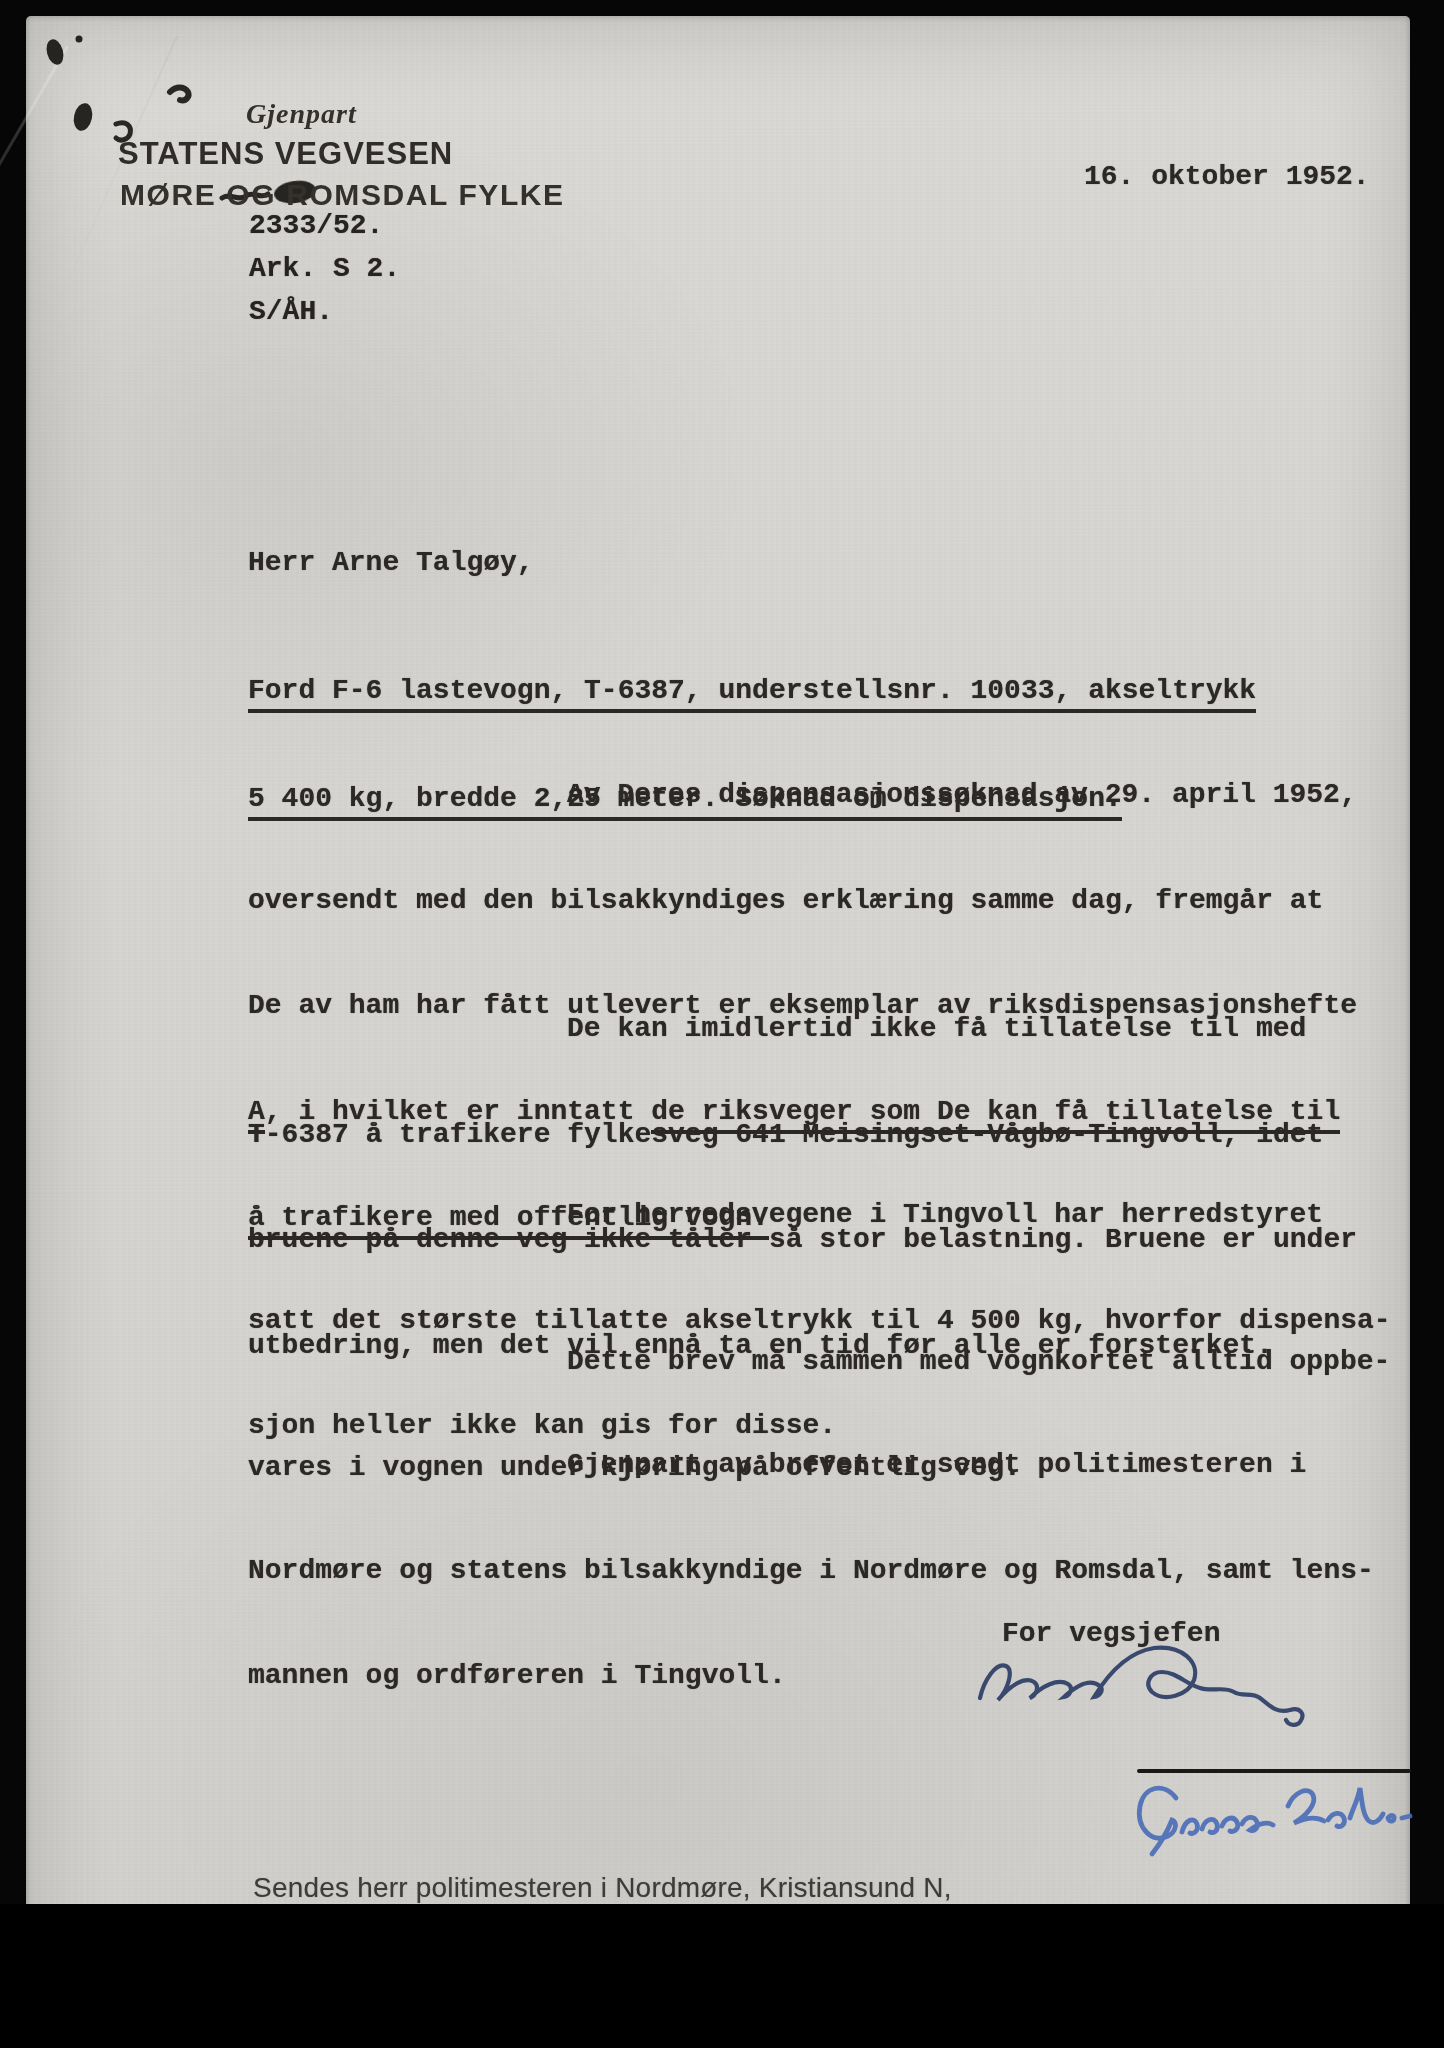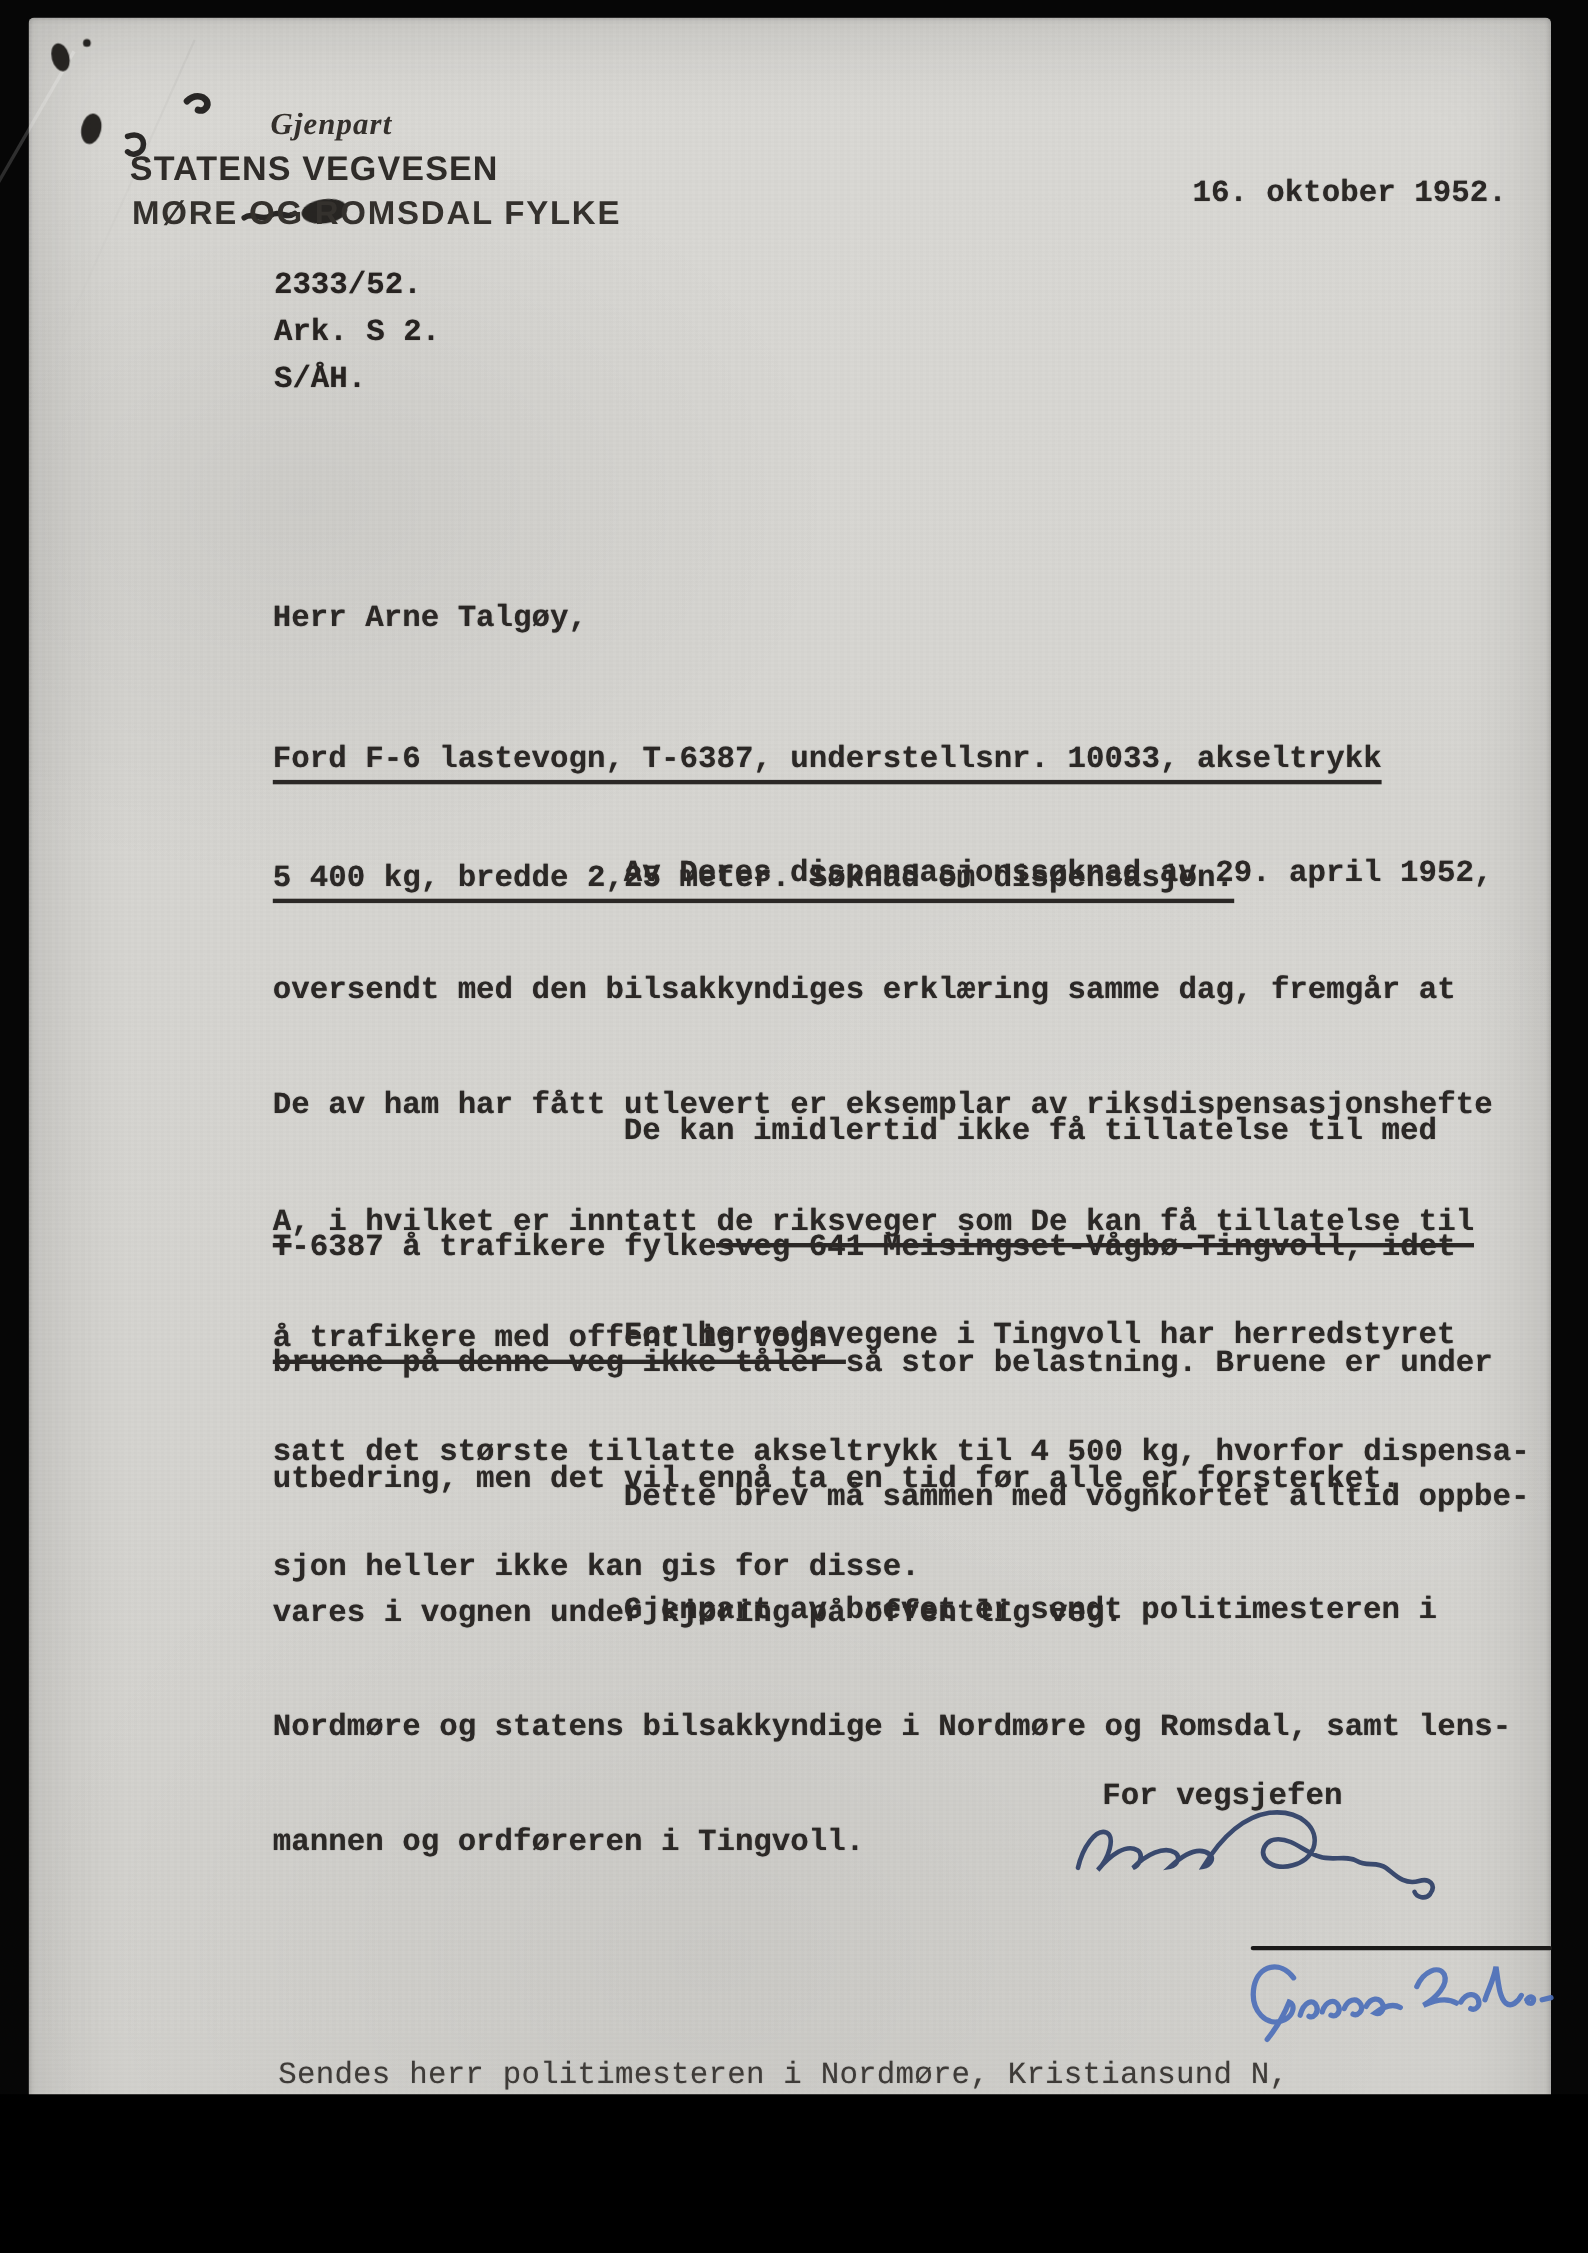--- a/index.html
+++ b/index.html
@@ -18,36 +18,36 @@
            repeating-linear-gradient(90deg, rgba(0,0,0,0.012) 0 3px, rgba(255,255,255,0.012) 3px 6px);}
   .crease{position:absolute;pointer-events:none;}
   .crease1{left:40px;top:30px;width:3px;height:470px;transform:rotate(30deg);transform-origin:top left;
            background:linear-gradient(to bottom, rgba(255,255,255,0.5), rgba(255,255,255,0) 85%);opacity:.45;}
   .crease2{left:150px;top:20px;width:2px;height:360px;transform:rotate(24deg);transform-origin:top left;
            background:linear-gradient(to bottom, rgba(0,0,0,0.10), rgba(0,0,0,0) 90%);opacity:.4;}
   .abs{position:absolute;}
   
   .tw{font-family:"Liberation Mono",monospace;font-weight:700;font-size:28px;color:#2b2826;
       white-space:pre;letter-spacing:0;text-shadow:0 0 1px rgba(43,40,38,0.65);}
-  .dark{color:#272321;margin-top:34px;}
+  .dark{color:#272321;}
   .ul{border-bottom:4px solid #2b2826;padding-bottom:3px;}
   .para{position:absolute;left:248px;}
   .para .ln{display:block;line-height:43.7px;min-height:43.7px;}
   .indent{padding-left:319px;}
   .subj .ln{line-height:46px;min-height:46px;}
   .recip .ln{line-height:50px;min-height:50px;}
   
   .gjenpart{font-family:"Liberation Serif",serif;font-style:italic;font-weight:700;font-size:28px;
             color:#34302c;letter-spacing:1px;}
   .org1{font-family:"Liberation Sans",sans-serif;font-weight:700;font-size:31px;letter-spacing:1px;color:#2f2c29;}
   .org2{font-family:"Liberation Sans",sans-serif;font-weight:700;font-size:30px;letter-spacing:1.6px;color:#34312d;}
   
   .sigline{background:#1a1918;border-radius:2px;}
   
-  .ftr{font-family:Liberation Mono, monospace;font-weight:400;font-size:28px;color:#3e3b38;
+  .ftr{font-family:Liberation Sans, sans-serif;font-weight:400;font-size:28px;color:#3e3b38;
        white-space:pre;letter-spacing:0.2px;text-shadow:0 0 1px rgba(62,59,56,0.4);}
   svg{display:block;}
 </style>
 </head>
 <body>
 
 <div id="scan">
 
   <div id="paper">
     <div class="texture"></div>

